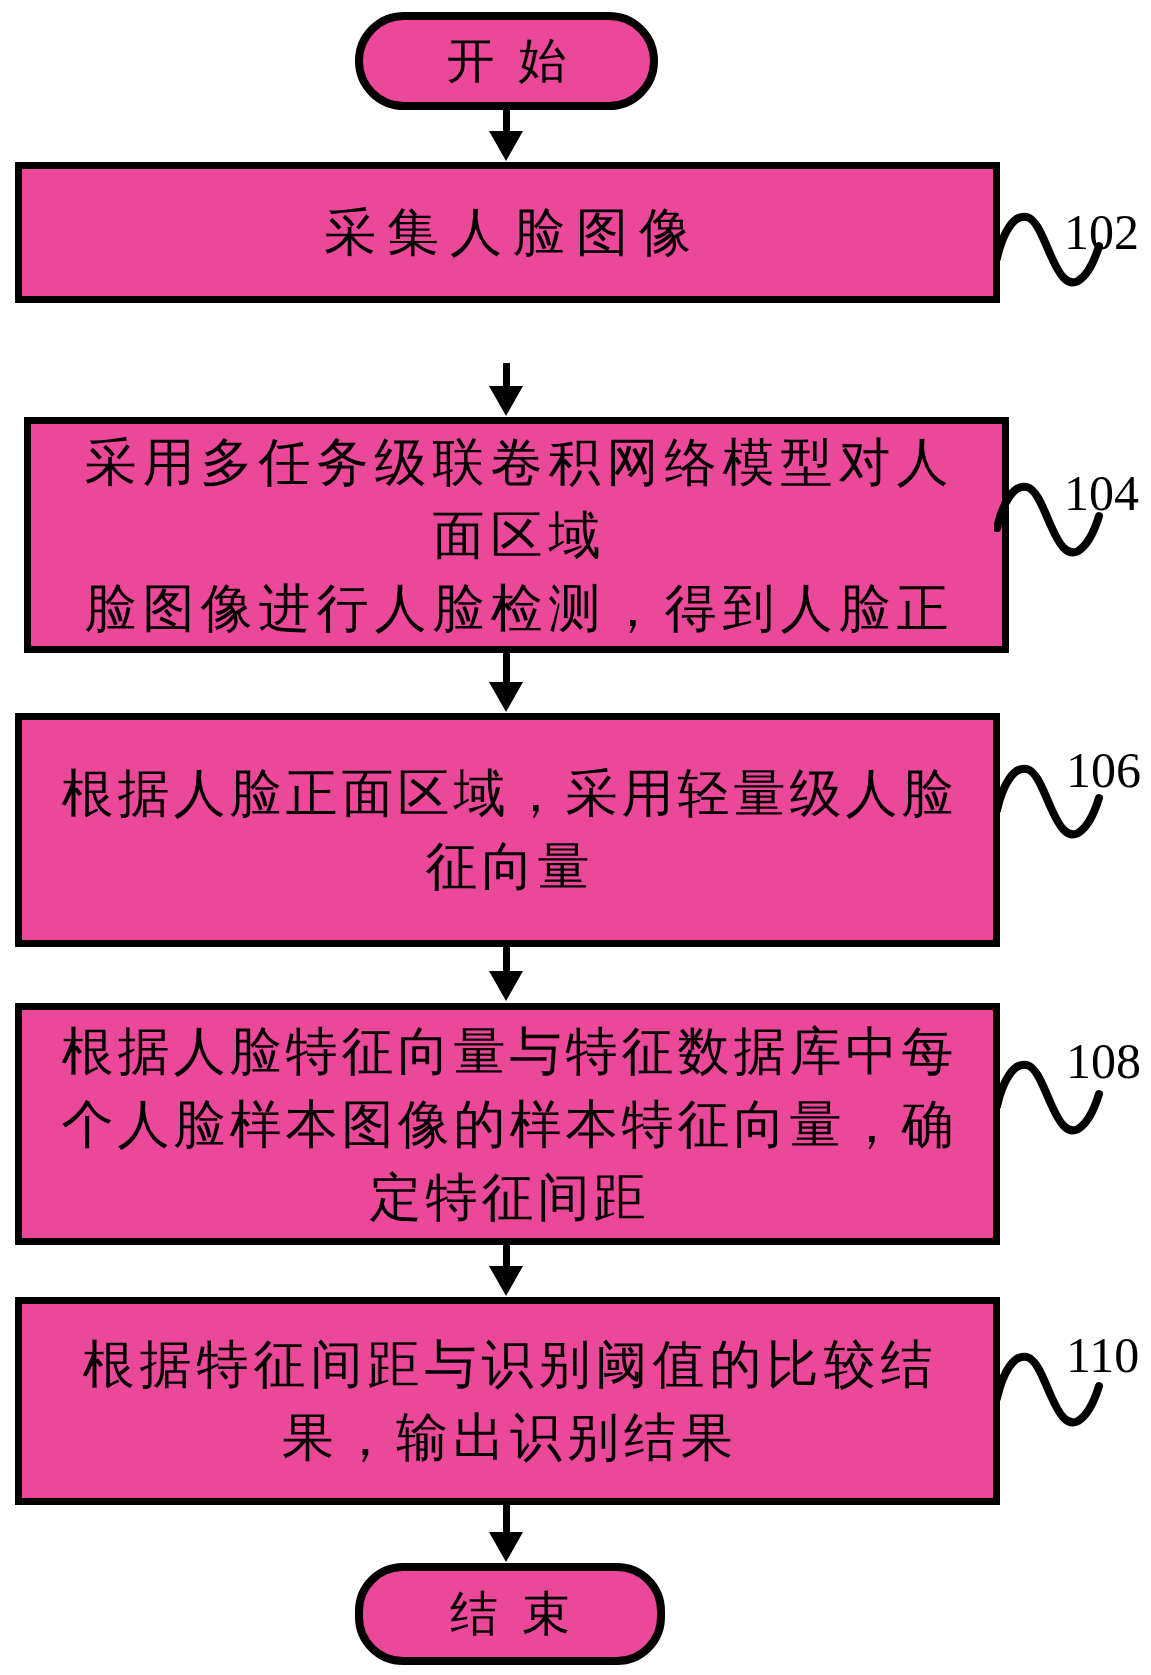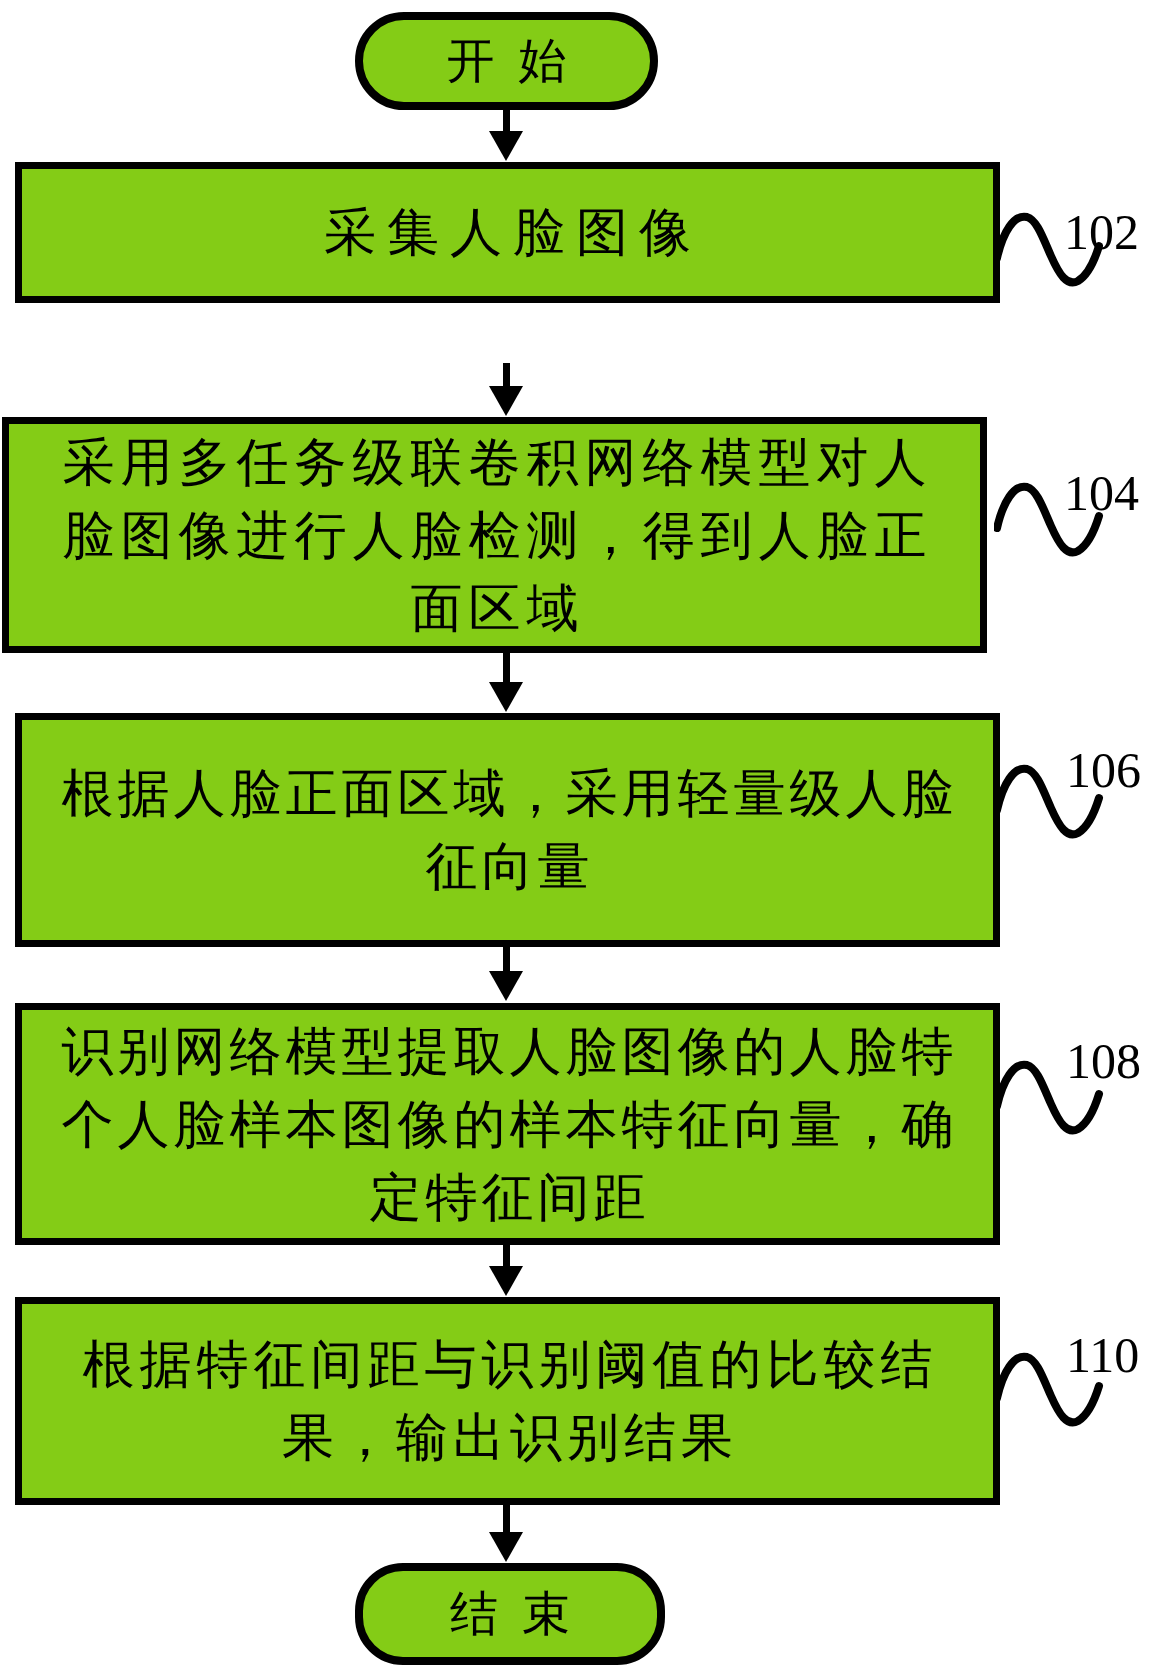--- a/index.html
+++ b/index.html
@@ -9,21 +9,21 @@
     height: 1675px;
     background: #ffffff;
     font-family: "Liberation Serif", serif;
     color: #000;
     overflow: hidden;
   }
   .node {
     position: absolute;
     box-sizing: border-box;
     border: 7px solid #000;
-    background: #84cc16;
+    background: #ec4899;
     display: flex;
     align-items: center;
     justify-content: center;
   }
   .term { border-width: 8px; }
   .tlabel {
     font-size: 48px;
     letter-spacing: 24px;
     text-indent: 24px;
     white-space: nowrap;
@@ -78,25 +78,25 @@
     <div class="lines ls11">
       <div>采集人脸图像</div>
     </div>
   </div>
 
   <div class="arrow" style="left:488px; top:363px; height:53px;">
     <div class="shaft"></div>
     <div class="head"></div>
   </div>
 
-  <div class="node process" style="left:2px; top:417px; width:985px; height:236px;">
+  <div class="node process" style="left:24px; top:417px; width:985px; height:236px;">
     <div class="lines ls6">
       <div>采用多任务级联卷积网络模型对人</div>
+      <div>面区域</div>
       <div>脸图像进行人脸检测，得到人脸正</div>
-      <div>面区域</div>
     </div>
   </div>
 
   <div class="arrow" style="left:488px; top:653px; height:59px;">
     <div class="shaft"></div>
     <div class="head"></div>
   </div>
 
   <div class="node process" style="left:15px; top:713px; width:985px; height:234px;">
     <div class="lines ls4">
@@ -105,21 +105,21 @@
     </div>
   </div>
 
   <div class="arrow" style="left:488px; top:947px; height:54px;">
     <div class="shaft"></div>
     <div class="head"></div>
   </div>
 
   <div class="node process" style="left:15px; top:1003px; width:985px; height:242px;">
     <div class="lines ls4">
-      <div>识别网络模型提取人脸图像的人脸特</div>
+      <div>根据人脸特征向量与特征数据库中每</div>
       <div>个人脸样本图像的样本特征向量，确</div>
       <div>定特征间距</div>
     </div>
   </div>
 
   <div class="arrow" style="left:488px; top:1245px; height:51px;">
     <div class="shaft"></div>
     <div class="head"></div>
   </div>
 

